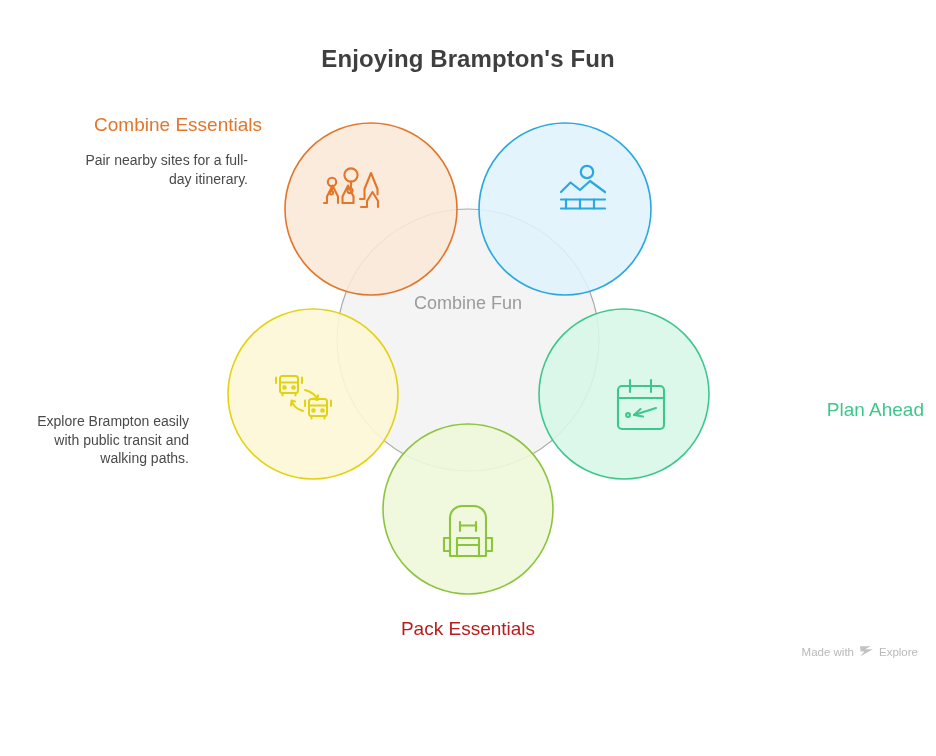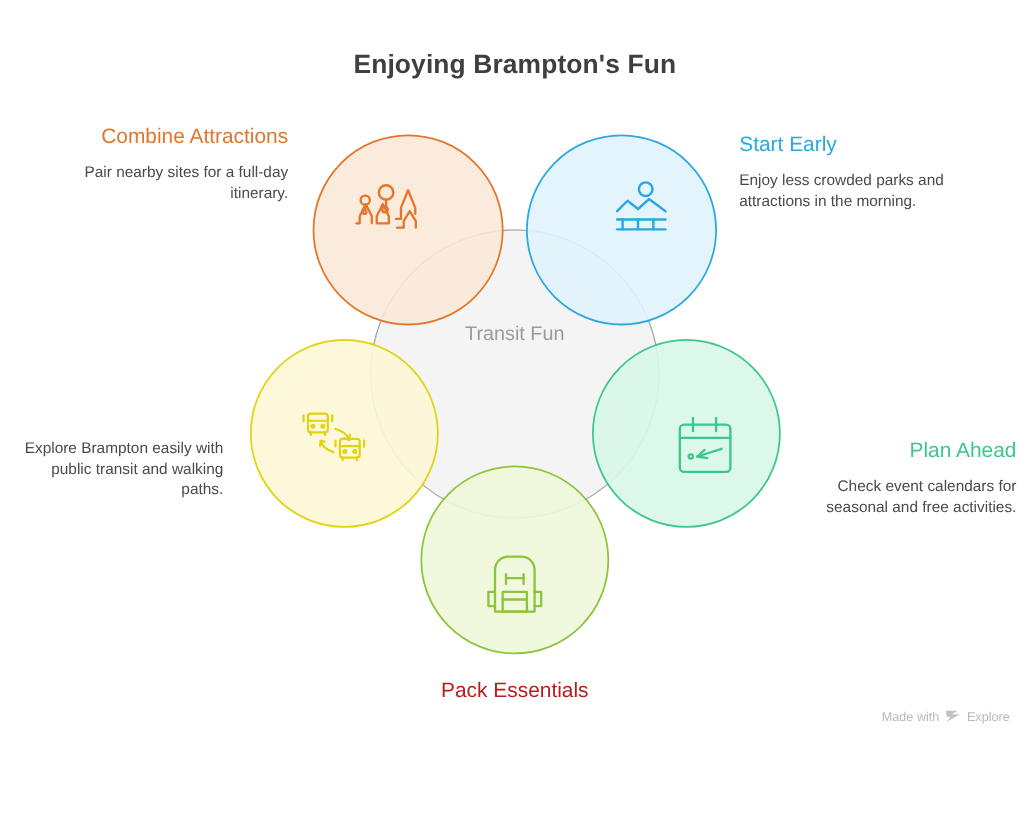--- a/index.html
+++ b/index.html
@@ -61,21 +61,21 @@
   .block .heading {
     font-size: 19px;
     font-weight: normal;
     line-height: 24px;
     margin: 0 0 10px 0;
   }
   .block .body {
     font-size: 14px;
     line-height: 18.5px;
     color: #4a4a4a;
-    margin: 0;
+    margin: 14px;
   }
 
   .block-combine {
     left: 70px;
     top: 113px;
     width: 192px;
     text-align: right;
   }
   .block-start {
     left: 672px;
@@ -210,39 +210,34 @@
         <path d="M -8 -12 L -8 -3 M 8 -12 L 8 -3"></path>
         <path d="M -8 -8.5 L 8 -8.5"></path>
         <path d="M -11 4 L 11 4 L 11 22 L -11 22 Z"></path>
         <path d="M -11 11 L 11 11"></path>
         <path d="M -24 4 L -18 4 M -24 4 L -24 17 L -18 17"></path>
         <path d="M 24 4 L 18 4 M 24 4 L 24 17 L 18 17"></path>
       </g>
     </g>
   </svg>
 
-  <div class="center-label">Transit Fun</div>
+  <div class="center-label">Combine Fun</div>
 
   <div class="block block-combine">
-    <div class="heading" style="color:#e2762a">Combine Attractions</div>
+    <div class="heading" style="color:#e2762a">Combine Essentials</div>
     <div class="body">Pair nearby sites for a full-day itinerary.</div>
   </div>
 
-  <div class="block block-start">
-    <div class="heading" style="color:#2aa8e0">Start Early</div>
-    <div class="body">Enjoy less crowded parks and attractions in the morning.</div>
-  </div>
 
   <div class="block block-transit">
     <div class="body">Explore Brampton easily with public transit and walking paths.</div>
   </div>
 
   <div class="block block-plan">
     <div class="heading" style="color:#3ec78d">Plan Ahead</div>
-    <div class="body">Check event calendars for seasonal and free activities.</div>
   </div>
 
   <div class="block block-pack">
     <div class="heading" style="color:#b91c1c">Pack Essentials</div>
   </div>
 
   <div class="footer">
     <span>Made with</span>
     <svg class="logo" width="15" height="13" viewBox="0 0 15 13">
       <path d="M1 1.2 L11.5 1.2 L6.2 4.3 L13.8 4.3 L1.2 11.6 L5.4 6.6 L1.6 6.6 Z" fill="#c2c2c2"></path>

